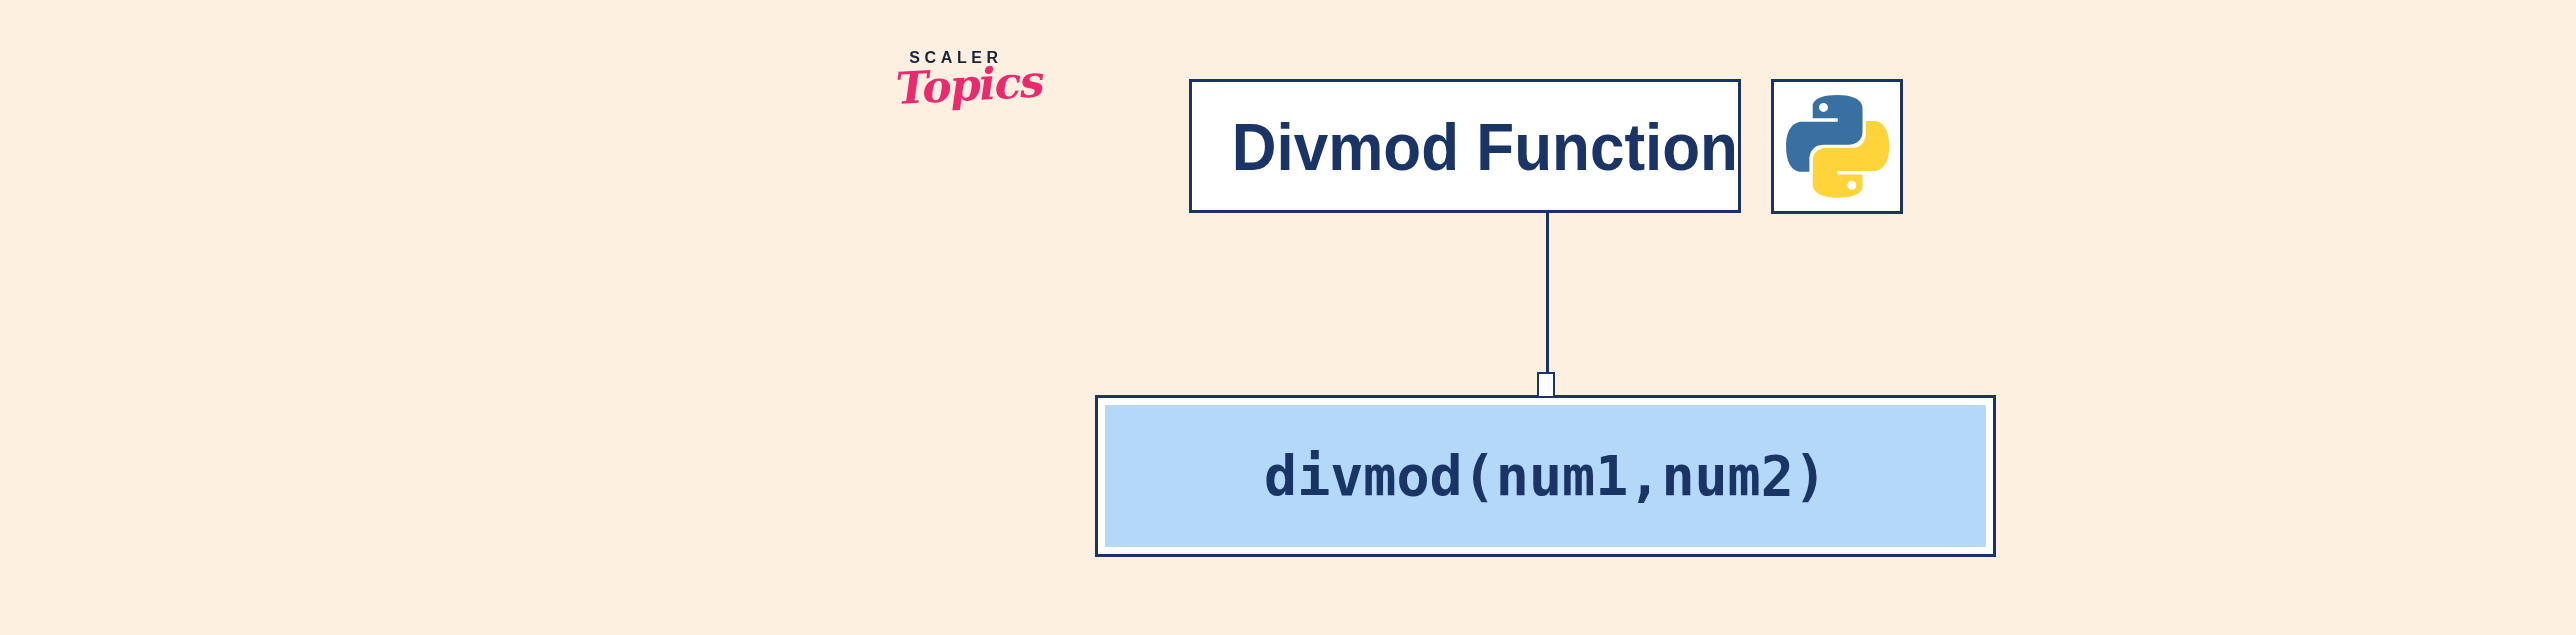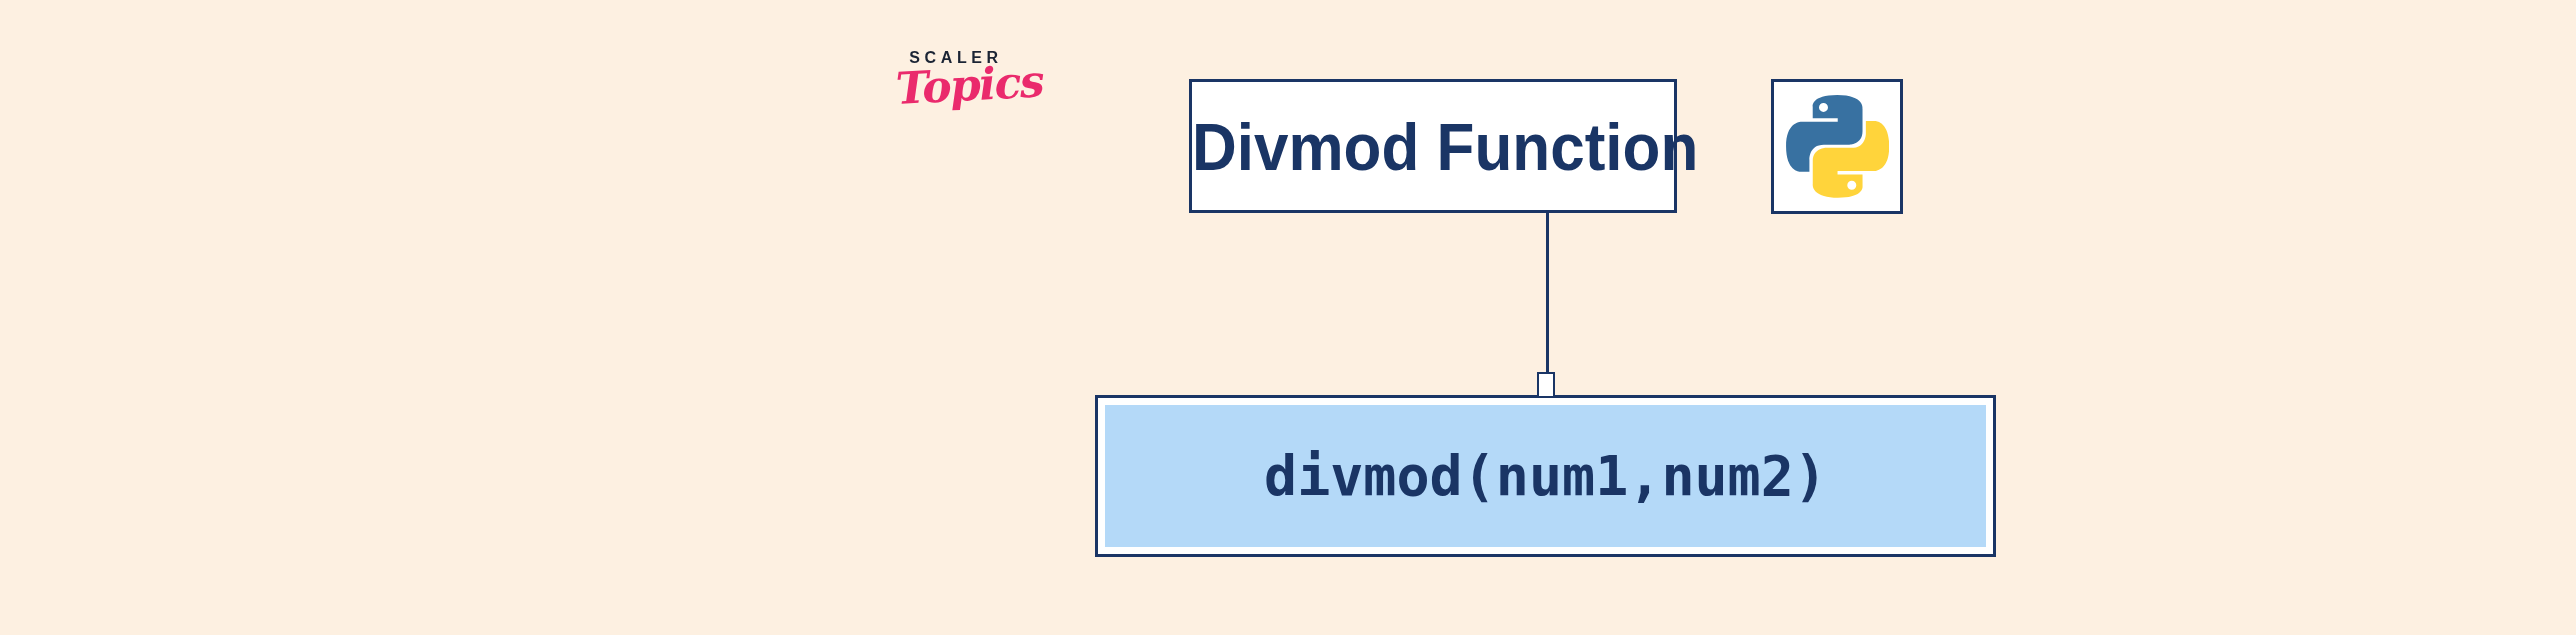--- a/index.html
+++ b/index.html
@@ -42,28 +42,28 @@
     line-height: 1.0;
     margin-top: -2.1px;
     transform: rotate(-3deg);
   }
 
   
   .title-box {
     position: absolute;
     left: 1189px;
     top: 79px;
-    width: 488px;
+    width: 552px;
     height: 134px;
     box-sizing: border-box;
     background: #ffffff;
     border: 3.1px solid var(--navy, #1a3565);
     display: flex;
     align-items: center;
-    justify-content: flex-start;
+    justify-content: flex-end;
   }
   .title-box .title-text {
     font-family: "Liberation Sans", sans-serif;
     font-weight: bold;
     font-size: 62px;
     color: var(--navy, #1a3565);
     white-space: nowrap;
     transform: scaleY(1.08);
   }
   .python-box {

